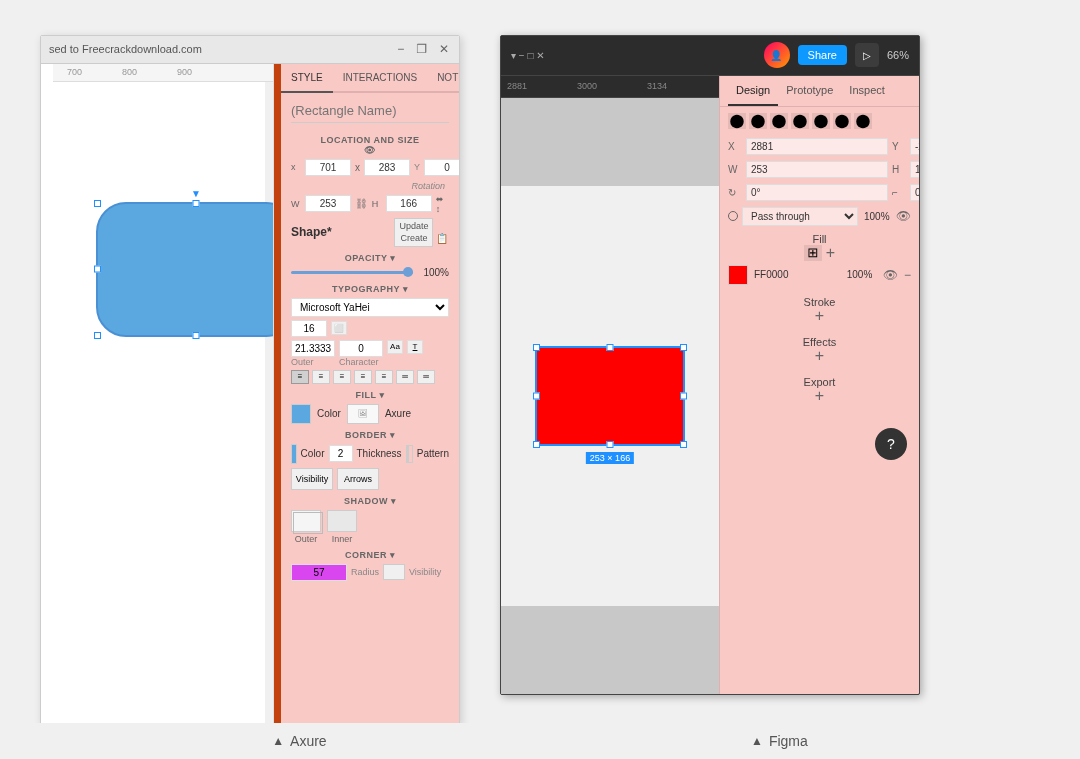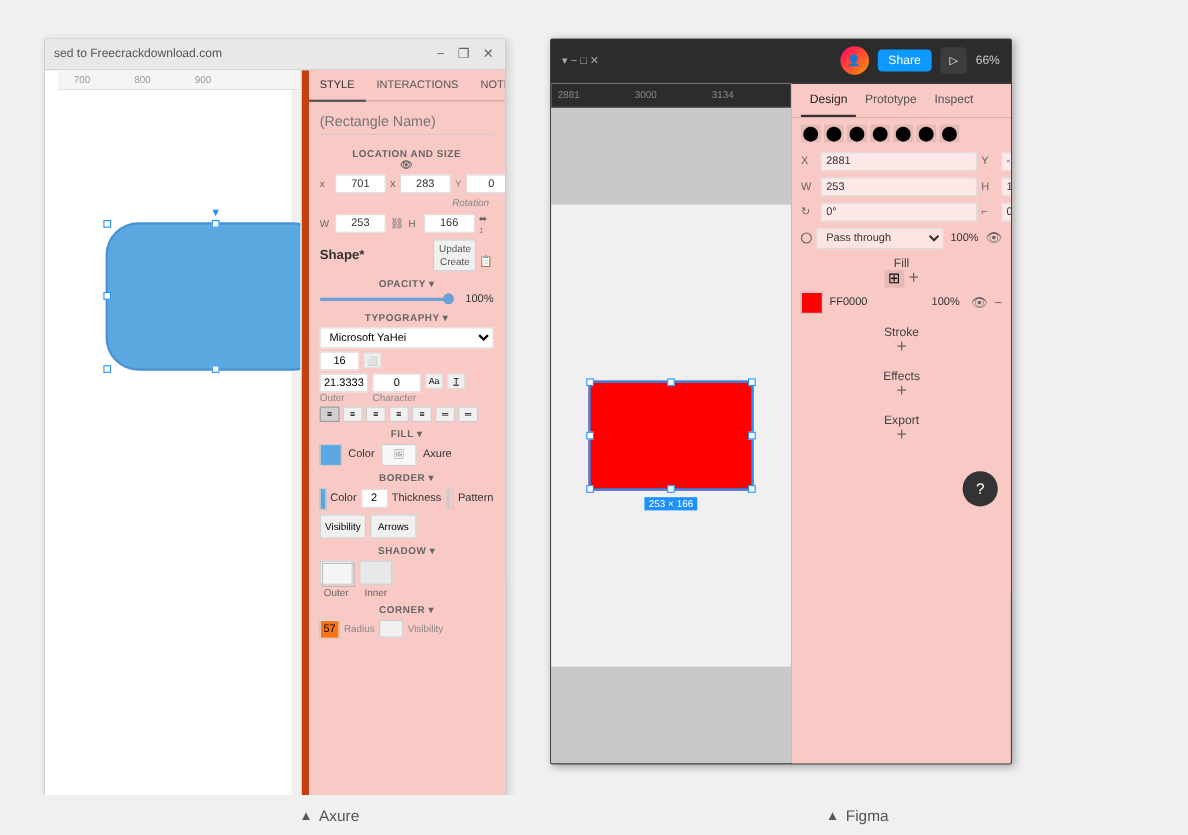--- a/index.html
+++ b/index.html
@@ -493,22 +493,22 @@
     }
 
     .corner-row {
       display: flex;
       align-items: center;
       gap: 4px;
       margin-bottom: 4px;
     }
 
     .corner-input {
-      width: 18px;
-      background: #f97316;
+      width: 56px;
+      background: #d946ef;
       border: 1px solid #ddd;
       font-size: 10px;
       padding: 2px;
       text-align: center;
     }
 
     .corner-icon {
       width: 22px;
       height: 16px;
       border: 1px solid #ccc;

